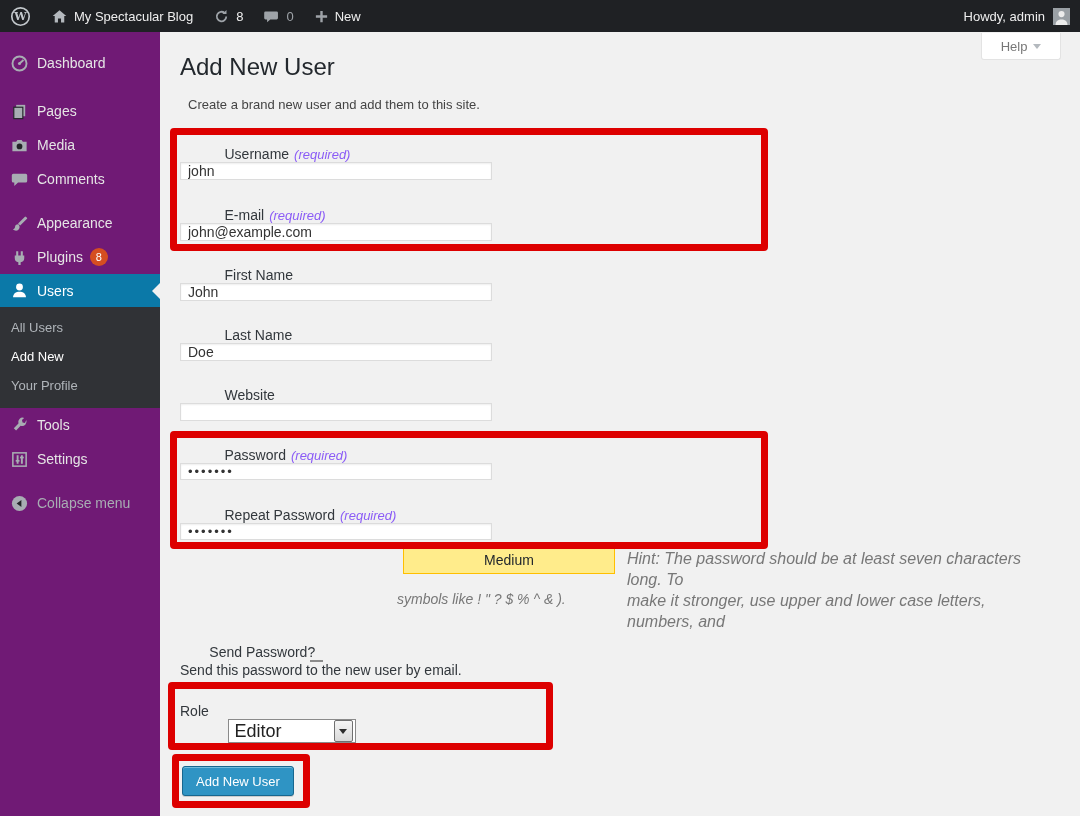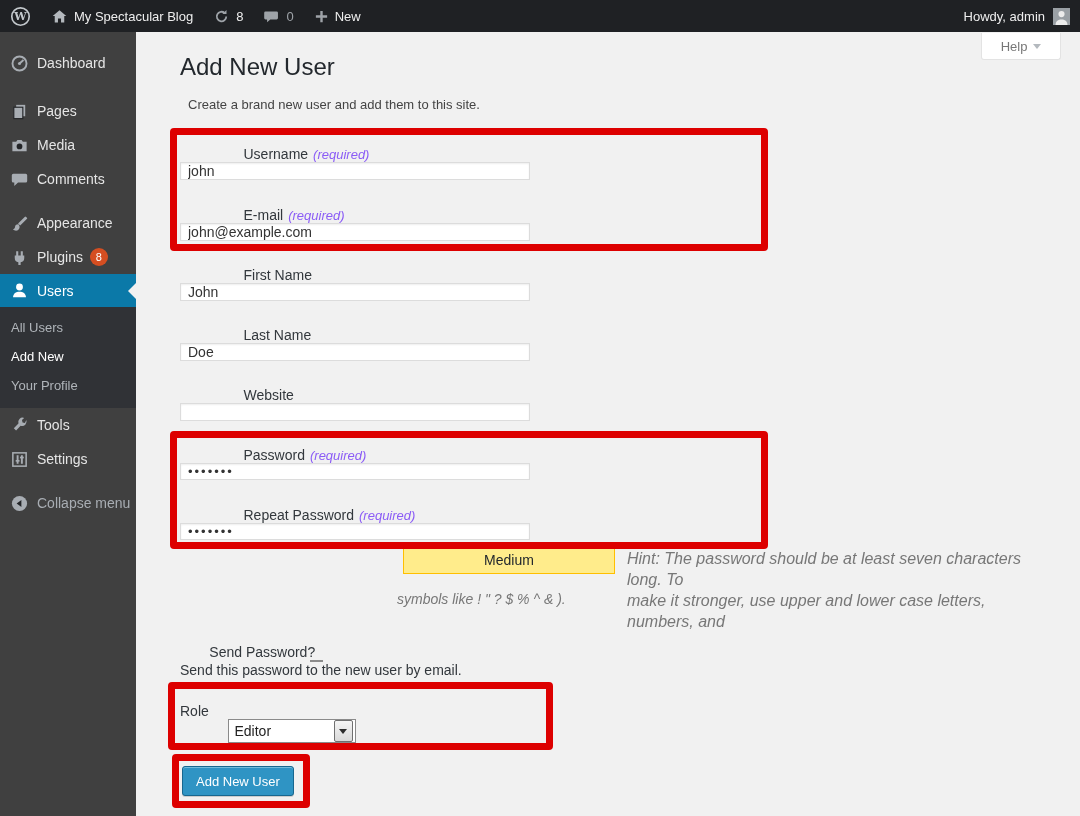--- a/index.html
+++ b/index.html
@@ -10,21 +10,21 @@
   .adminbar { position:absolute; left:0; top:0; width:1080px; height:32px; background:#1f2124;
               display:flex; align-items:center; color:#eee; font-size:13px; }
   .ab-left { display:flex; align-items:center; gap:0; }
   .ab-item { display:flex; align-items:center; gap:6px; padding:0 10px; height:32px; cursor:pointer; }
   .ab-item svg { display:block; }
   .ab-count-dim { color:#9ea3a8; }
   .ab-right { margin-left:auto; display:flex; align-items:center; gap:8px; padding-right:10px; }
   .avatar { width:17px; height:17px; display:block; }
 
   
-  .sidebar { position:absolute; left:0; top:32px; width:136px; height:784px; background:#404040; }
+  .sidebar { position:absolute; left:0; top:32px; width:160px; height:784px; background:#701a75; }
   .mi { display:flex; align-items:center; height:34px; color:#e5e5e5; font-size:14px; cursor:pointer; position:relative; }
   .mi .ic { width:20px; height:20px; margin:0 8px 0 9px; display:flex; align-items:center; justify-content:center; }
   .spacer10 { height:10px; } .spacer14 { height:14px; } .pad-top { height:14px; }
   .mi.active { background:#0b79a8; color:#fff; height:33px; }
   .menu-arrow { position:absolute; right:0; top:50%; margin-top:-8px; width:0; height:0;
                 border-top:8px solid transparent; border-bottom:8px solid transparent; border-right:8px solid #f1f1f1; }
   .badge { background:#d54e21; color:#fff; border-radius:50%; min-width:18px; height:18px; font-size:11px;
            display:inline-flex; align-items:center; justify-content:center; margin-left:7px; padding:0 2px; }
   .submenu { background:#303236; padding:6px 0 8px 0; }
   .smi { font-size:13px; color:#b0b5ba; padding:7px 0 7px 11px; cursor:pointer; }
@@ -32,38 +32,38 @@
   .mi.collapse { color:#a8adb3; }
 
   
   .content { position:absolute; left:160px; top:32px; width:920px; height:784px; background:#f1f1f1; }
   .page-title { font-size:24px; font-weight:normal; color:#23282d; padding:21px 0 0 20px; line-height:28px; }
   .page-sub { font-size:13px; color:#444; padding:16px 0 0 28px; }
 
   .frow { position:absolute; left:20px; display:flex; align-items:center; height:27px;flex-direction:column; }
   .flabel { width:223px; font-size:14px; color:#32373c; display:flex; align-items:center; }
   .flabel em { font-size:13px; color:#8b5cf6; margin-left:5px; }
-  .ti { width:350px; height:27px; border:1px solid #dcdcdc; background:#fff; font-size:14px; color:#333;
+  .ti { width:312px; height:27px; border:1px solid #dcdcdc; background:#fff; font-size:14px; color:#333;
         padding:0 7px; font-family:"Liberation Sans","DejaVu Sans",sans-serif;
         box-shadow:inset 0 1px 2px rgba(0,0,0,0.07); outline:none; }
   .ti.pw { letter-spacing:2px; font-size:13px; }
 
   .meter-row { position:absolute; left:243px; top:515px; display:flex; align-items:flex-start; }
   .meter { width:212px; height:27px; background:#ffec8b; border:1px solid #ffbf00; text-align:center;
            font-size:14px; color:#23282d; line-height:25px; }
   .hint-col { margin-left:12px; width:412px; font-style:italic; font-size:16px; color:#777; line-height:21px; margin-top:1px; }
   .hint-col .hl { display:block; }
   .hint3 { position:absolute; left:237px; top:559px; font-style:italic; font-size:14px; color:#777; }
 
   .checkbox { width:13px; height:13px; background:#fff; border:1px solid #8b8b8b; display:inline-block; margin-right:9px; cursor:pointer; }
   .cb-label { font-size:14px; color:#32373c; }
 
   .select { width:128px; height:28px; background:#fff; border:1px solid #8a8a8a; display:flex; align-items:center;
             cursor:pointer; position:relative; }
-  .select-value { font-size:14px; color:#222; padding-left:6px; flex:1; }
+  .select-value { font-size:18px; color:#222; padding-left:6px; flex:1; }
   .select-btn { width:19px; height:22px; margin-right:2px; border:1px solid #707070; border-radius:2px;
                 background:linear-gradient(#f4f4f4,#d9d9d9); display:flex; align-items:center; justify-content:center; }
   .select-caret { width:0; height:0; border-left:4px solid transparent; border-right:4px solid transparent; border-top:5px solid #2b2b2b; }
 
   .primary-btn { position:absolute; left:22px; top:734px; height:30px; padding:0 13px; background:#2f94c4;
                  border:1px solid #17678f; border-radius:3px; color:#fff; font-size:13px; cursor:pointer;
                  font-family:"Liberation Sans","DejaVu Sans",sans-serif;
                  box-shadow:inset 0 1px 0 rgba(160,215,235,0.6), 0 1px 0 rgba(0,0,0,0.15); }
 
   .help-btn { position:absolute; left:981px; top:33px; width:80px; height:27px; background:#fff;

